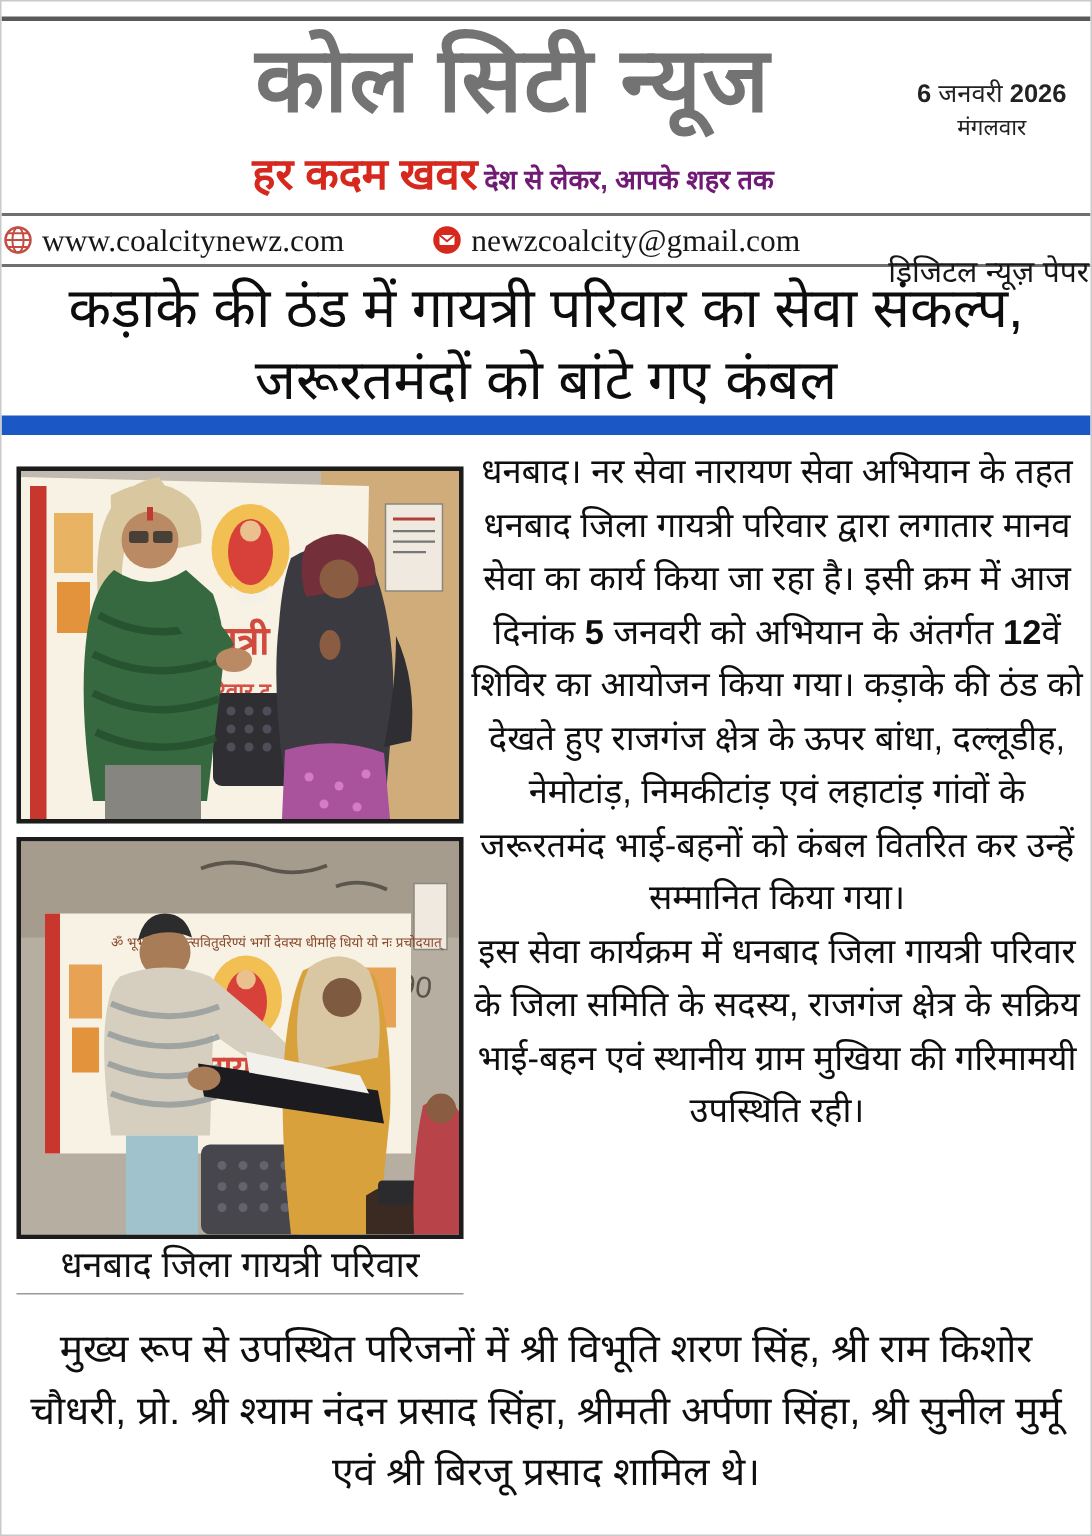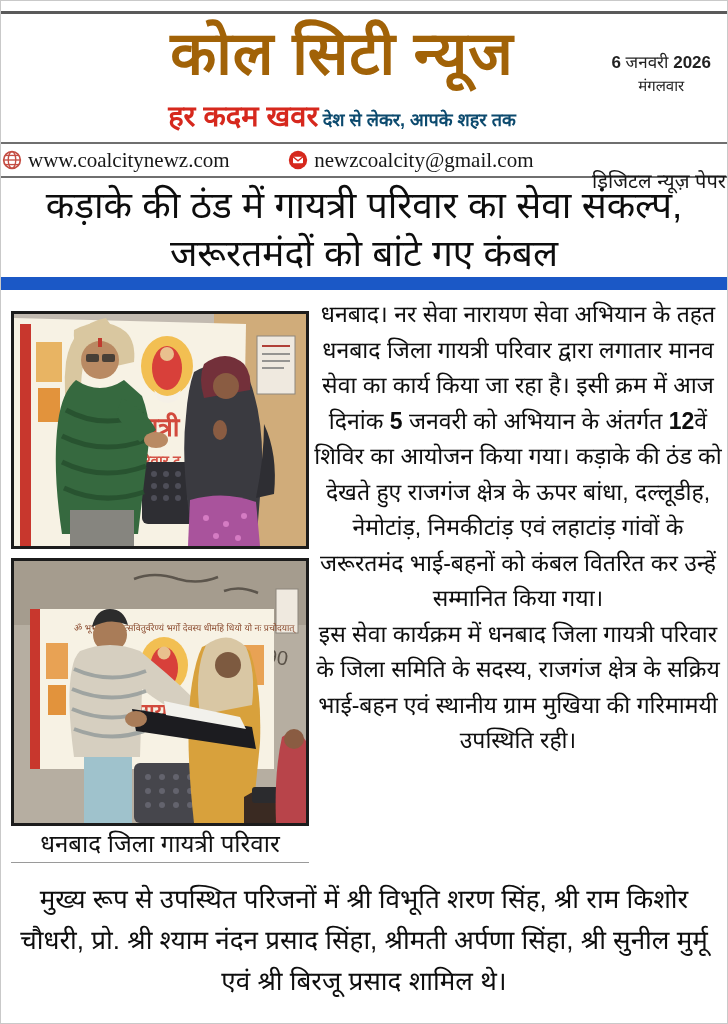--- a/index.html
+++ b/index.html
@@ -8,29 +8,29 @@
     position:relative; width:728px; height:1024px; margin:0 auto;
     background:#ffffff; border:1px solid #c9c9c9; overflow:hidden;
     font-family:"Liberation Sans", sans-serif; color:#111;
   }
   .top-rule { position:absolute; top:10px; left:0; right:0; height:3px; background:#5a5a5a; }
 
   
   .masthead { position:absolute; top:14px; left:0; right:0; text-align:center; }
   .logo {
     display:inline-block; font-size:60px; line-height:1.3; font-weight:700;
-    color:#a16207; letter-spacing:1px; transform:translateX(-22px);text-align:center;
+    color:#737373; letter-spacing:1px; transform:translateX(-22px);text-align:center;
   }
   .date-block { position:absolute; top:50px; right:16px; text-align:center; line-height:1.4; }
   .date-line { font-size:17px; color:#222;text-align:right; }
   .date-line b { font-weight:700; }
   .weekday { font-size:15px; color:#222; }
   .tagline { margin-top:2px; transform:translateX(-22px); }
   .tagline .big { font-size:29px; font-weight:700; color:#d6281d; }
-  .tagline .small { font-size:18px; font-weight:700; color:#0c4a6e; }
+  .tagline .small { font-size:18px; font-weight:700; color:#701a75; }
 
   
   .infobar {
     position:absolute; top:141px; left:0; right:0; height:36px;
     border-top:2px solid #6f6f6f; border-bottom:2px solid #6f6f6f;
     display:flex; align-items:center; justify-content:space-between;
     padding:0 1px; font-family:"Liberation Serif", serif; font-size:21px; color:#171717;
   }
   .info-group { display:flex; align-items:center; gap:6px; cursor:pointer; }
   .icon-globe, .icon-mail { width:20px; height:20px; flex:0 0 auto; }

